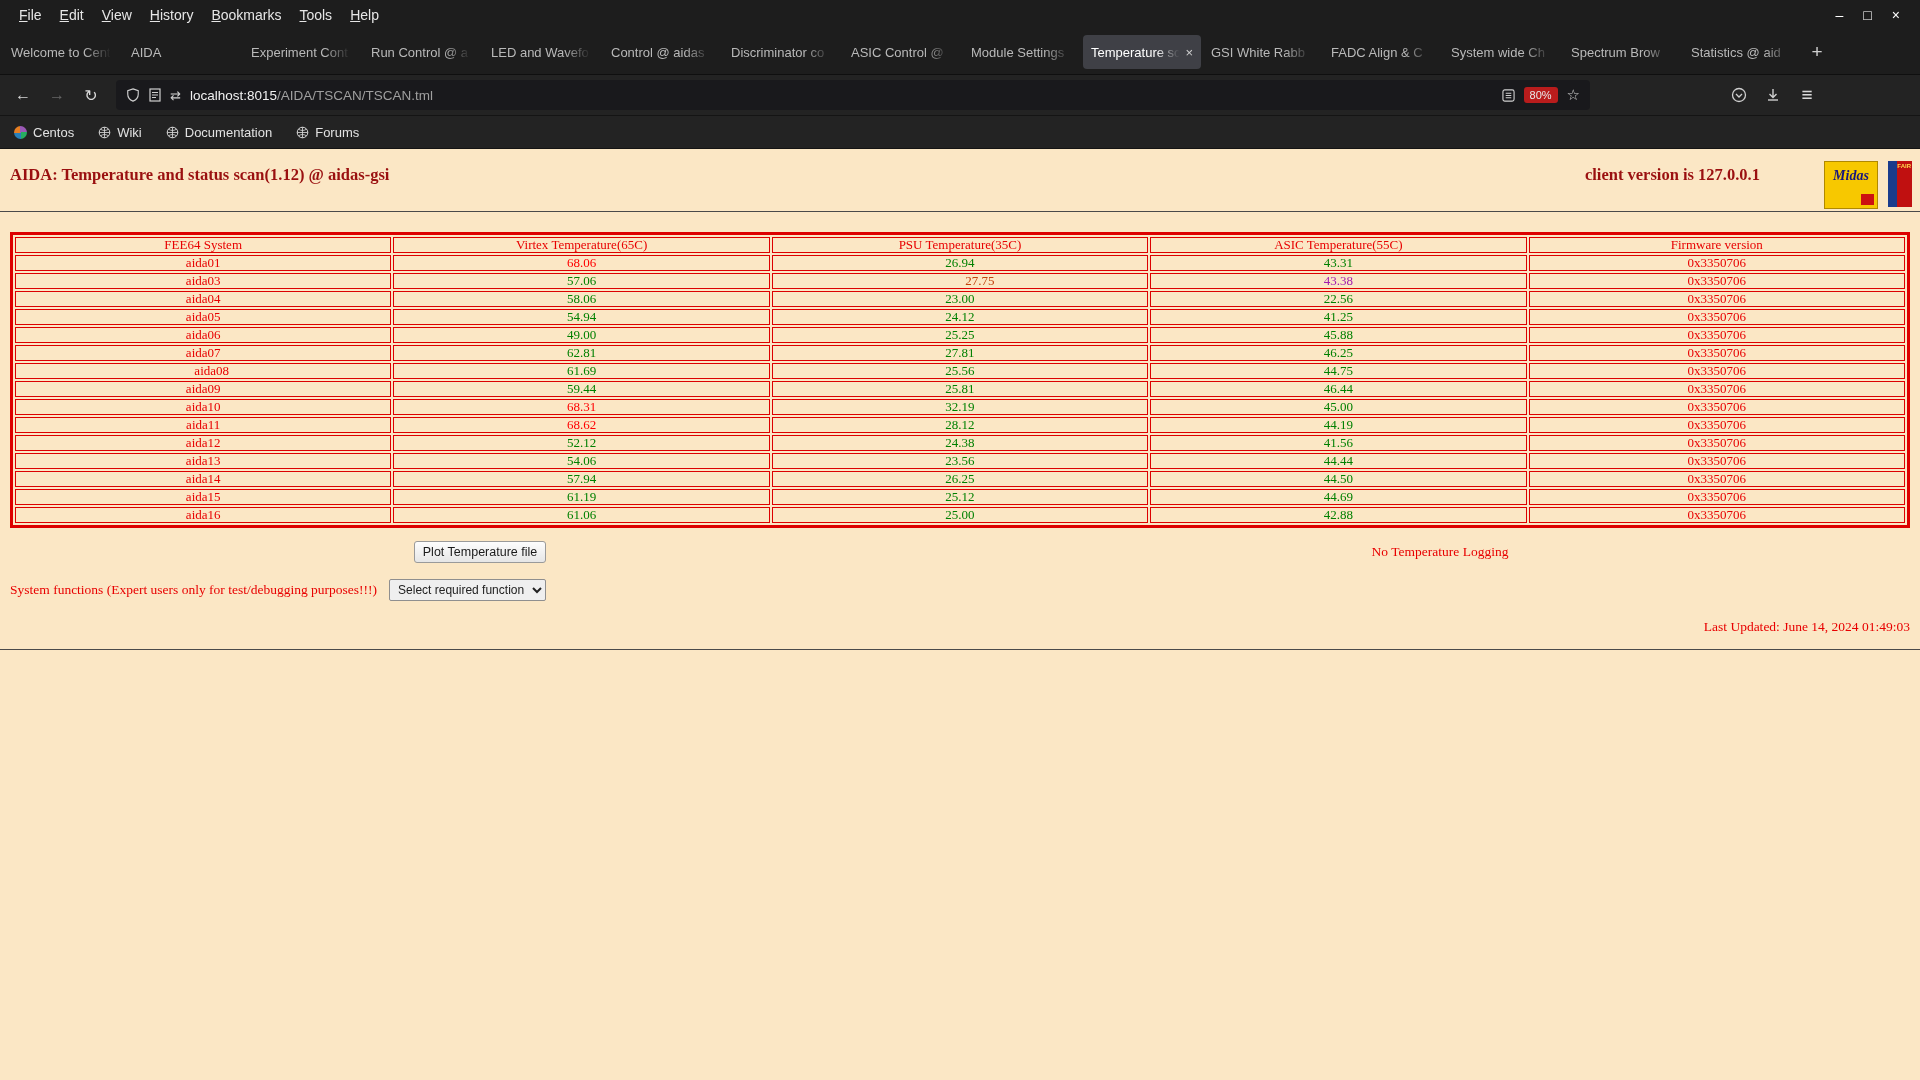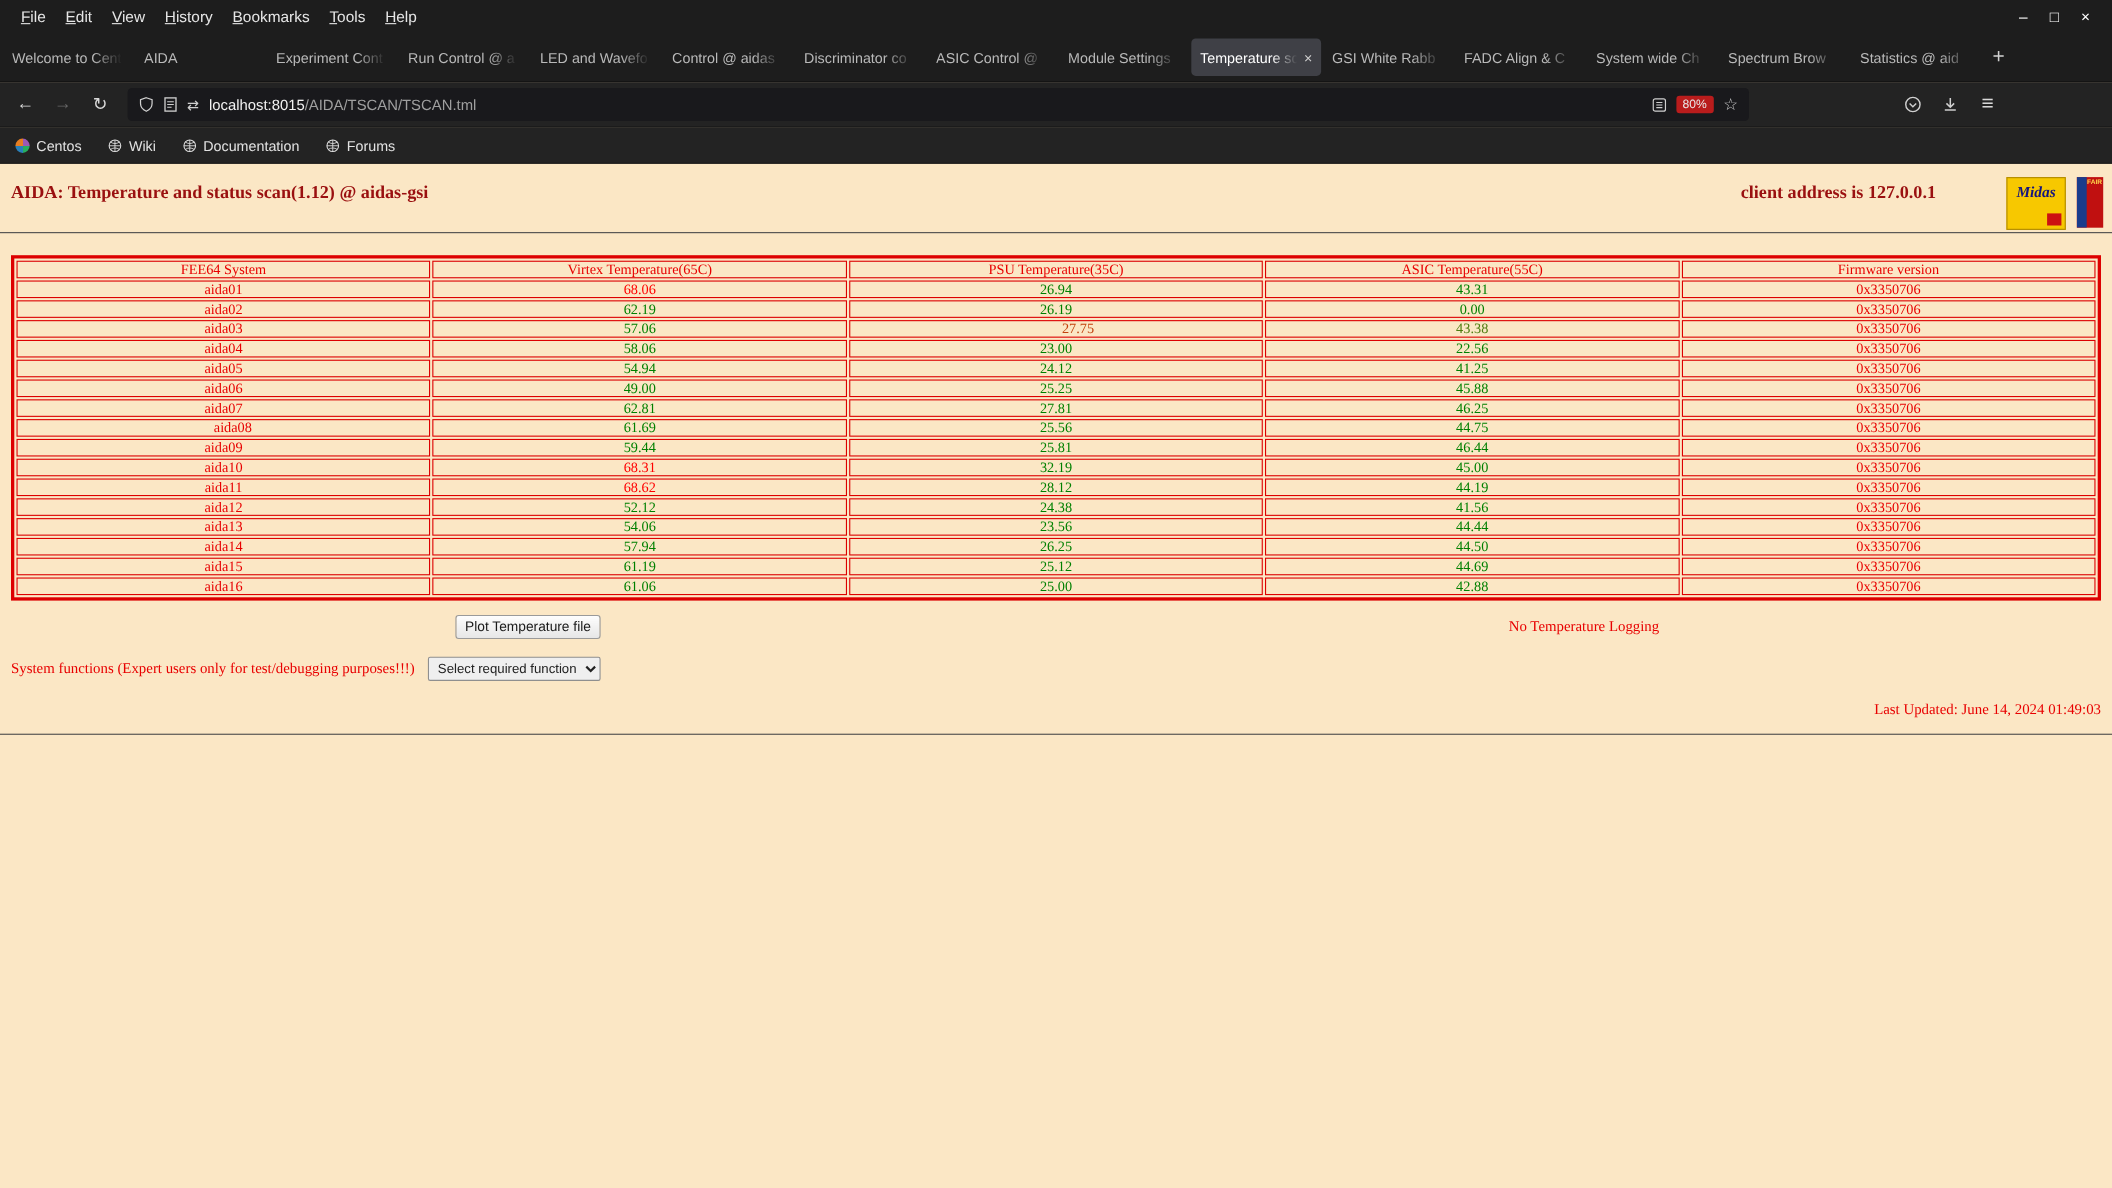--- a/index.html
+++ b/index.html
@@ -220,21 +220,21 @@
           </span>
           <span>Forums</span>
         </span>
       </div>
   </div>
 
   <div class="page">
 
     <div class="page-header">
       <span class="page-title">AIDA: Temperature and status scan(1.12) @ aidas-gsi</span>
-      <span class="client-address">client address is 127.0.0.1</span>
+      <span class="client-address">client version is 127.0.0.1</span>
     </div>
 
     <div class="logos">
       <div class="midas-logo">
         <span class="midas-text">Midas</span>
         <span class="midas-red-box"></span>
       </div>
       <div class="fair-logo">
         <span class="blue-stripe"></span>
         <span class="fair-text">FAIR</span>
@@ -255,31 +255,24 @@
       </thead>
       <tbody>
           <tr>
             <td style="color: rgb(232, 0, 0);">aida01</td>
             <td style="color: rgb(255, 0, 0);">68.06</td>
             <td style="color: rgb(0, 128, 0);">26.94</td>
             <td style="color: rgb(0, 128, 0);">43.31</td>
             <td style="color: rgb(232, 0, 0);">0x3350706</td>
           </tr>
           <tr>
-            <td style="color: rgb(232, 0, 0);">aida02</td>
-            <td style="color: rgb(0, 128, 0);">62.19</td>
-            <td style="color: rgb(0, 128, 0);">26.19</td>
-            <td style="color: rgb(0, 128, 0);">0.00</td>
-            <td style="color: rgb(232, 0, 0);">0x3350706</td>
-          </tr>
-          <tr>
             <td style="color: rgb(232, 0, 0);">aida03</td>
             <td style="color: rgb(0, 128, 0);">57.06</td>
             <td style="color: #c2410c; padding-left: 40px;">27.75</td>
-            <td style="color: #4d7c0f;">43.38</td>
+            <td style="color: #a21caf;">43.38</td>
             <td style="color: rgb(232, 0, 0);">0x3350706</td>
           </tr>
           <tr>
             <td style="color: rgb(232, 0, 0);">aida04</td>
             <td style="color: rgb(0, 128, 0);">58.06</td>
             <td style="color: rgb(0, 128, 0);">23.00</td>
             <td style="color: rgb(0, 128, 0);">22.56</td>
             <td style="color: rgb(232, 0, 0);">0x3350706</td>
           </tr>
           <tr>

